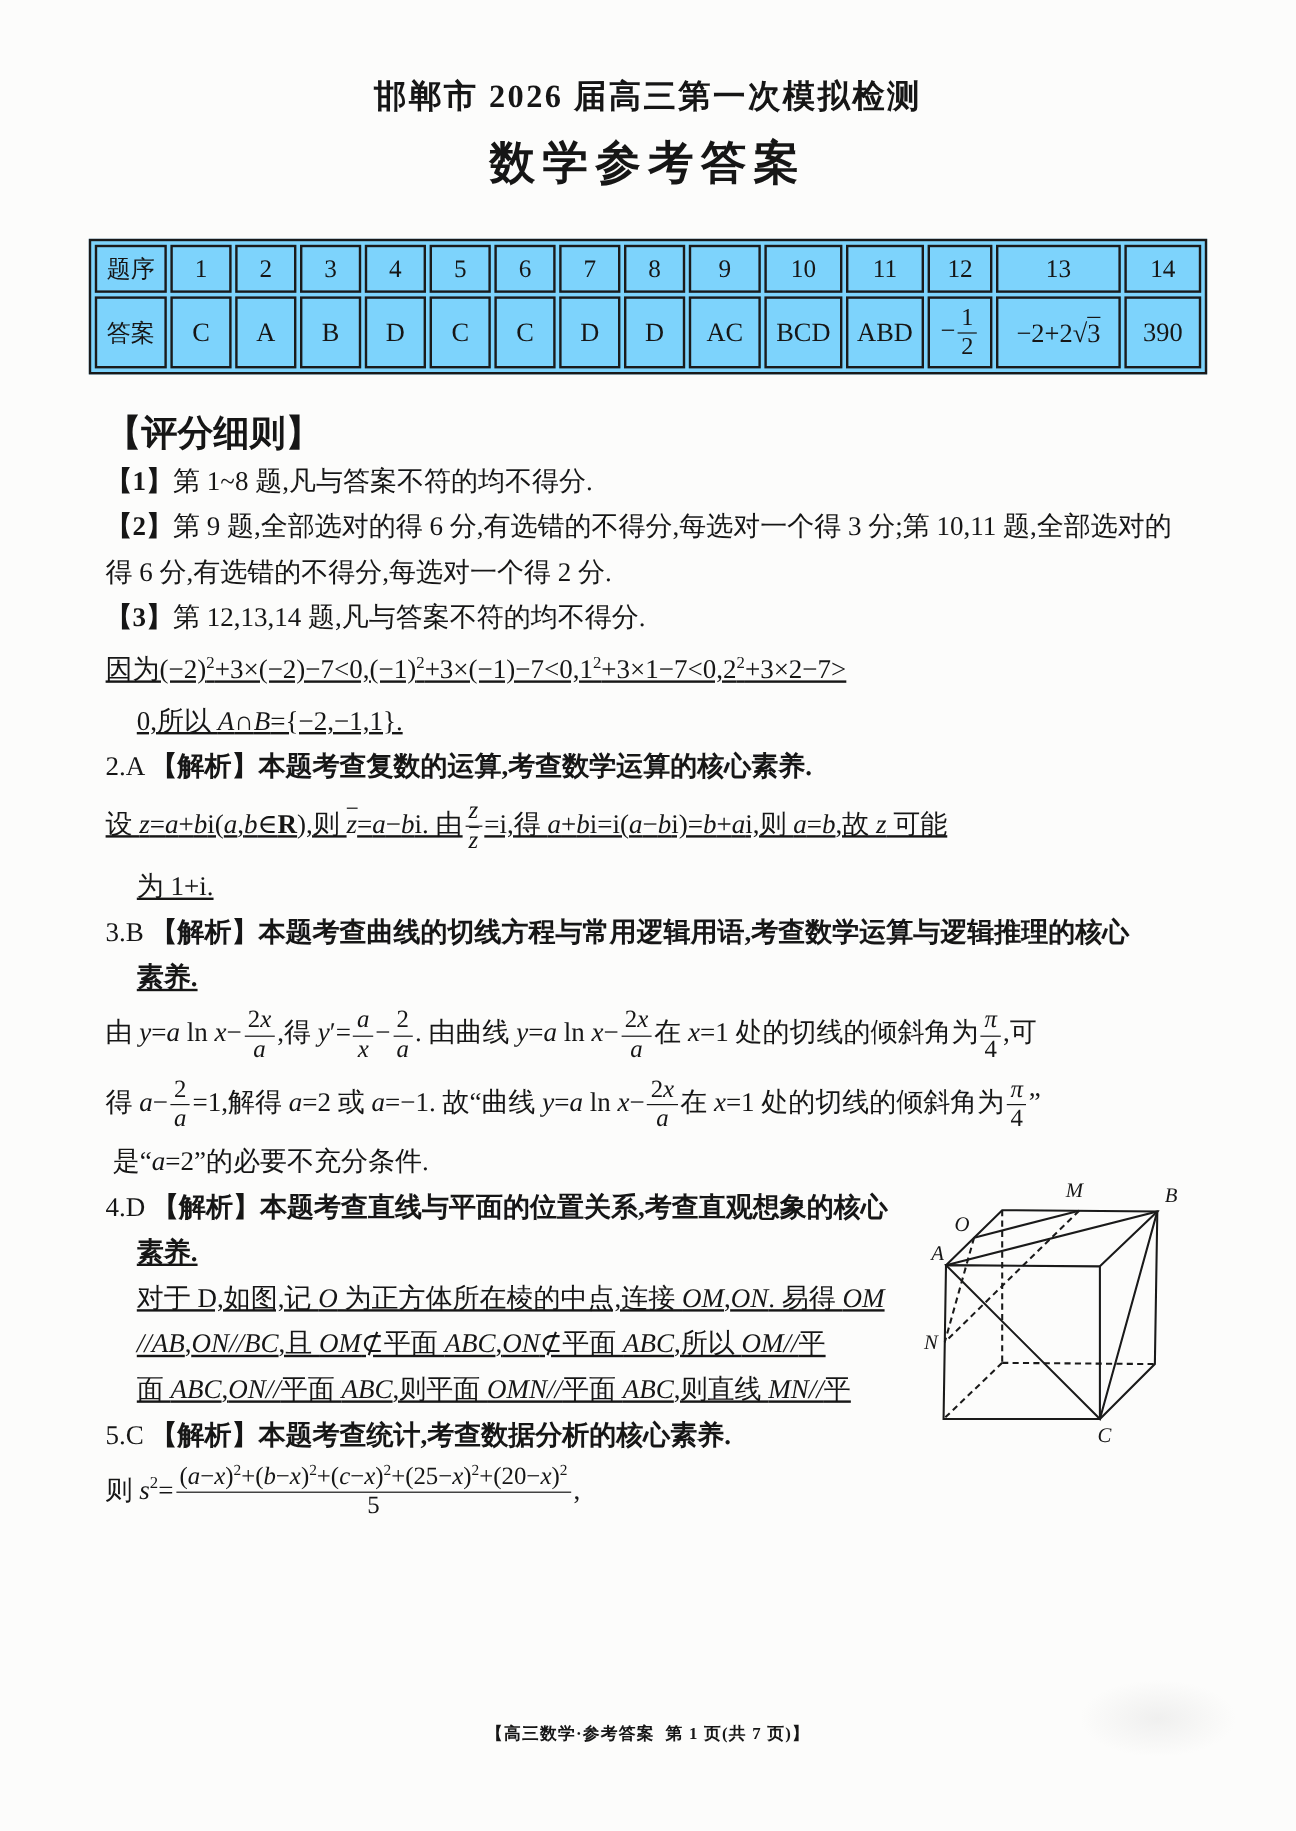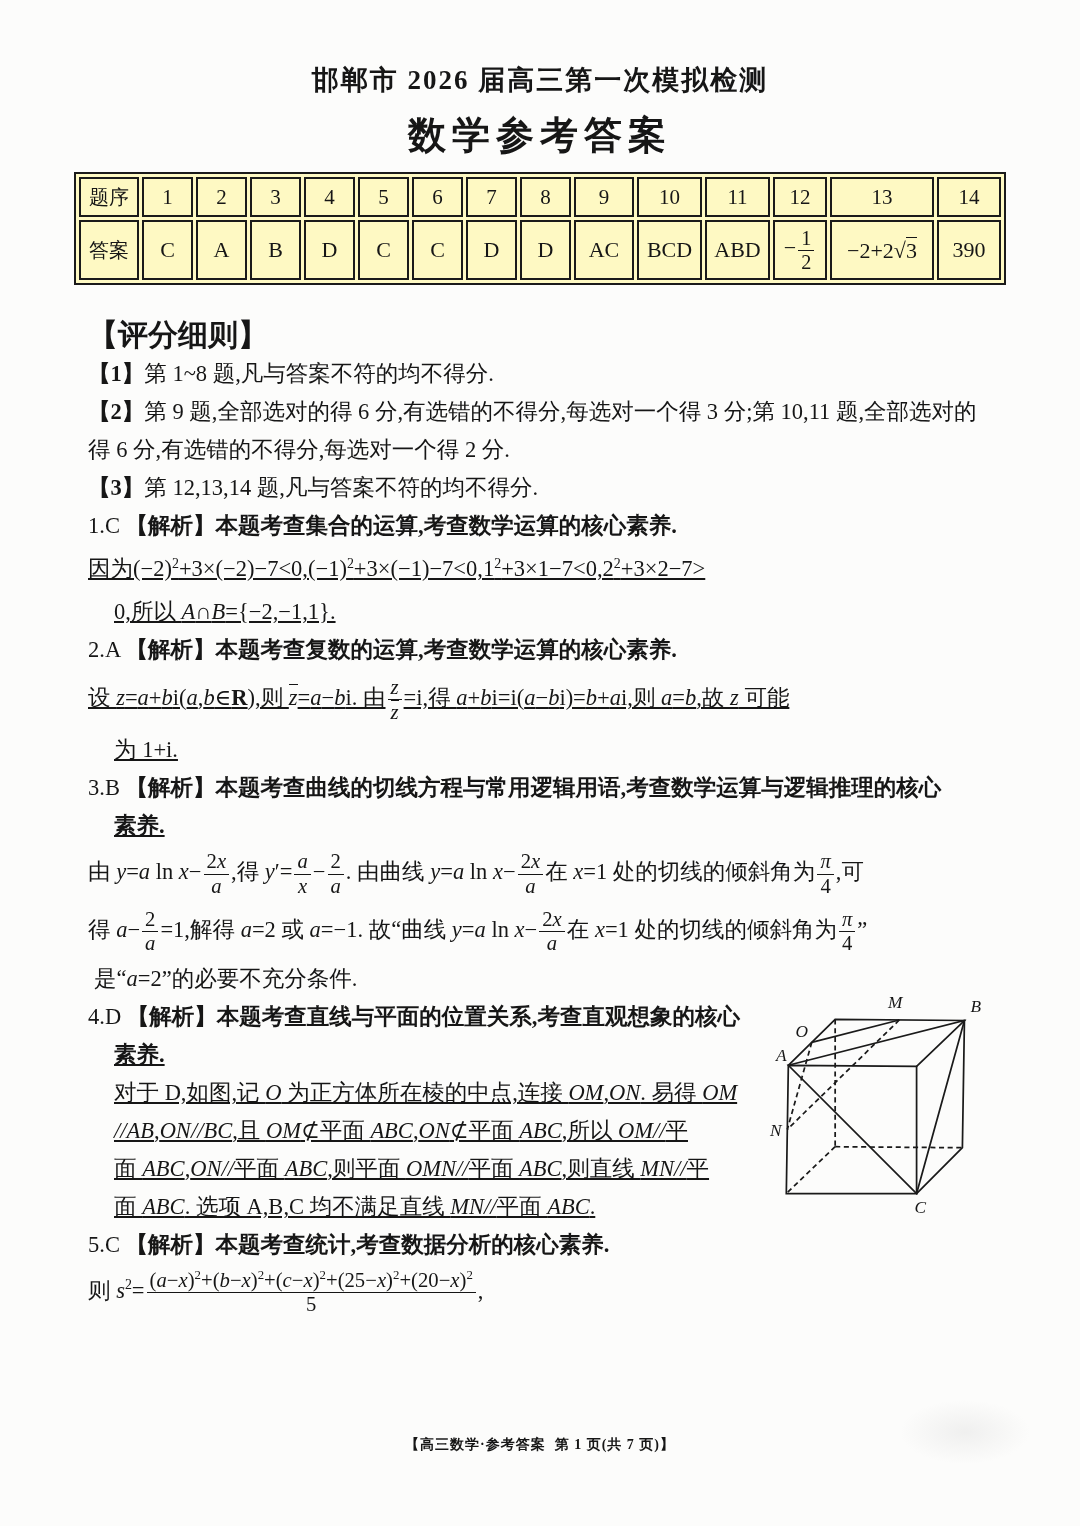--- a/index.html
+++ b/index.html
@@ -5,21 +5,21 @@
   html,body{margin:0;padding:0;background:#e8e8e8;}
   .page{
     position:relative;width:1080px;height:1526px;margin:0 auto;
     background:#fcfcfb;color:#161616;overflow:hidden;
     font-family:"Liberation Serif","DejaVu Serif","DejaVu Sans",serif;
   }
   
   .title1{padding-top:62px;text-align:center;font-size:27px;font-weight:700;letter-spacing:2px;}
   .title2{margin-top:12px;text-align:center;font-size:38px;font-weight:700;letter-spacing:6px;}
   
-  table.ans{margin:11px auto 0 auto;border-collapse:separate;border-spacing:3px;border:2px solid #1a1a1a;background:#fef9c3;}
+  table.ans{margin:38px auto 0 auto;border-collapse:separate;border-spacing:3px;border:2px solid #1a1a1a;background:#7dd3fc;}
   table.ans td{border:2px solid #1a1a1a;text-align:center;vertical-align:middle;font-size:21px;padding:0 2px;}
   table.ans tr.r1 td{height:36px;}
   table.ans tr.r2 td{height:56px;font-size:22px;}
   td.lab{width:52px;font-size:20px !important;}
   td.cn{width:43px;} td.c9{width:52px;} td.c10{width:57px;} td.c11{width:57px;}
   td.c12{width:46px;} td.c13{width:96px;} td.c14{width:56px;}
   
   .body{margin:30px 86px 0 88px;font-size:22.5px;}
   .line{line-height:38px;}
   .ind{padding-left:26px;text-decoration:underline;}
@@ -93,21 +93,20 @@
 
   <div class="body">
 
     <div class="rules-h">【评分细则】</div>
     <div class="line"><b>【1】</b>第 1~8 题,凡与答案不符的均不得分.</div>
     <div class="line"><b>【2】</b>第 9 题,全部选对的得 6 分,有选错的不得分,每选对一个得 3 分;第 10,11 题,全部选对的</div>
     <div class="line">得 6 分,有选错的不得分,每选对一个得 2 分.</div>
     <div class="line"><b>【3】</b>第 12,13,14 题,凡与答案不符的均不得分.</div>
 
     <div>
-      <div class="line">1.C <b>【解析】本题考查集合的运算,考查数学运算的核心素养.</b></div>
       <div class="line ind pad6">因为(−2)<sup>2</sup>+3×(−2)−7&lt;0,(−1)<sup>2</sup>+3×(−1)−7&lt;0,1<sup>2</sup>+3×1−7&lt;0,2<sup>2</sup>+3×2−7&gt;</div>
       <div class="line ind">0,所以 <i>A</i>∩<i>B</i>={−2,−1,1}.</div>
     </div>
 
     <div>
       <div class="line">2.A <b>【解析】本题考查复数的运算,考查数学运算的核心素养.</b></div>
       <div class="line ind pad8">设 <i>z</i>=<i>a</i>+<i>b</i>i(<i>a</i>,<i>b</i>∈<b>R</b>),则 <span class="ov"><i>z</i></span>=<i>a</i>−<i>b</i>i. 由<span class="fr"><span class="n"><i>z</i></span><span class="d"><span class="ov"><i>z</i></span></span></span>=i,得 <i>a</i>+<i>b</i>i=i(<i>a</i>−<i>b</i>i)=<i>b</i>+<i>a</i>i,则 <i>a</i>=<i>b</i>,故 <i>z</i> 可能</div>
       <div class="line ind">为 1+i.</div>
     </div>
 
@@ -147,21 +146,20 @@
         <text x="146" y="217">C</text>
         <text x="120" y="16">M</text>
         <text x="4" y="141">N</text>
         <text x="29" y="44">O</text>
       </svg>
       <div class="line">4.D <b>【解析】本题考查直线与平面的位置关系,考查直观想象的核心</b></div>
       <div class="line ind"><b>素养.</b></div>
       <div class="line ind">对于 D,如图,记 <i>O</i> 为正方体所在棱的中点,连接 <i>OM</i>,<i>ON</i>. 易得 <i>OM</i></div>
       <div class="line ind"><i>//AB</i>,<i>ON//BC</i>,且 <i>OM</i>⊄平面 <i>ABC</i>,<i>ON</i>⊄平面 <i>ABC</i>,所以 <i>OM//</i>平</div>
       <div class="line ind">面 <i>ABC</i>,<i>ON//</i>平面 <i>ABC</i>,则平面 <i>OMN//</i>平面 <i>ABC</i>,则直线 <i>MN//</i>平</div>
-      <div class="line ind">面 <i>ABC</i>. 选项 A,B,C 均不满足直线 <i>MN//</i>平面 <i>ABC</i>.</div>
     </div>
 
     <div class="q5">
       <div class="line">5.C <b>【解析】本题考查统计,考查数据分析的核心素养.</b></div>
       <div class="line sind pad6">则 <i>s</i><sup>2</sup>=<span class="fr"><span class="n">(<i>a</i>−<i>x</i>)<sup>2</sup>+(<i>b</i>−<i>x</i>)<sup>2</sup>+(<i>c</i>−<i>x</i>)<sup>2</sup>+(25−<i>x</i>)<sup>2</sup>+(20−<i>x</i>)<sup>2</sup></span><span class="d">5</span></span>,</div>
     </div>
 
   </div>
 
   <div class="wm"></div>

